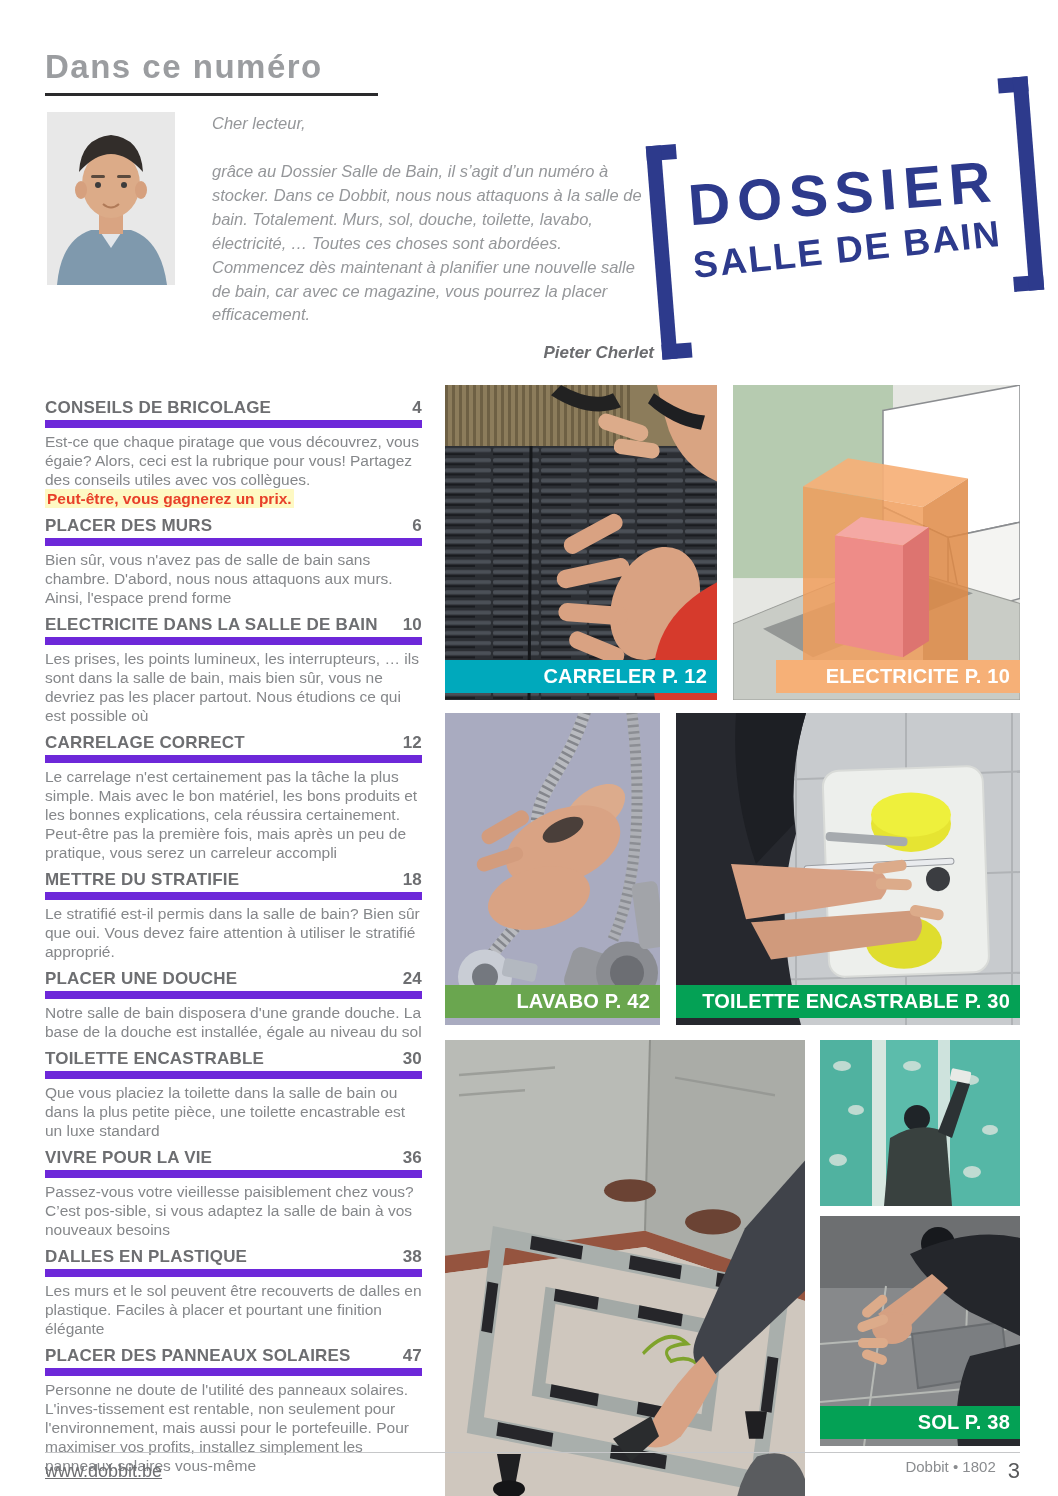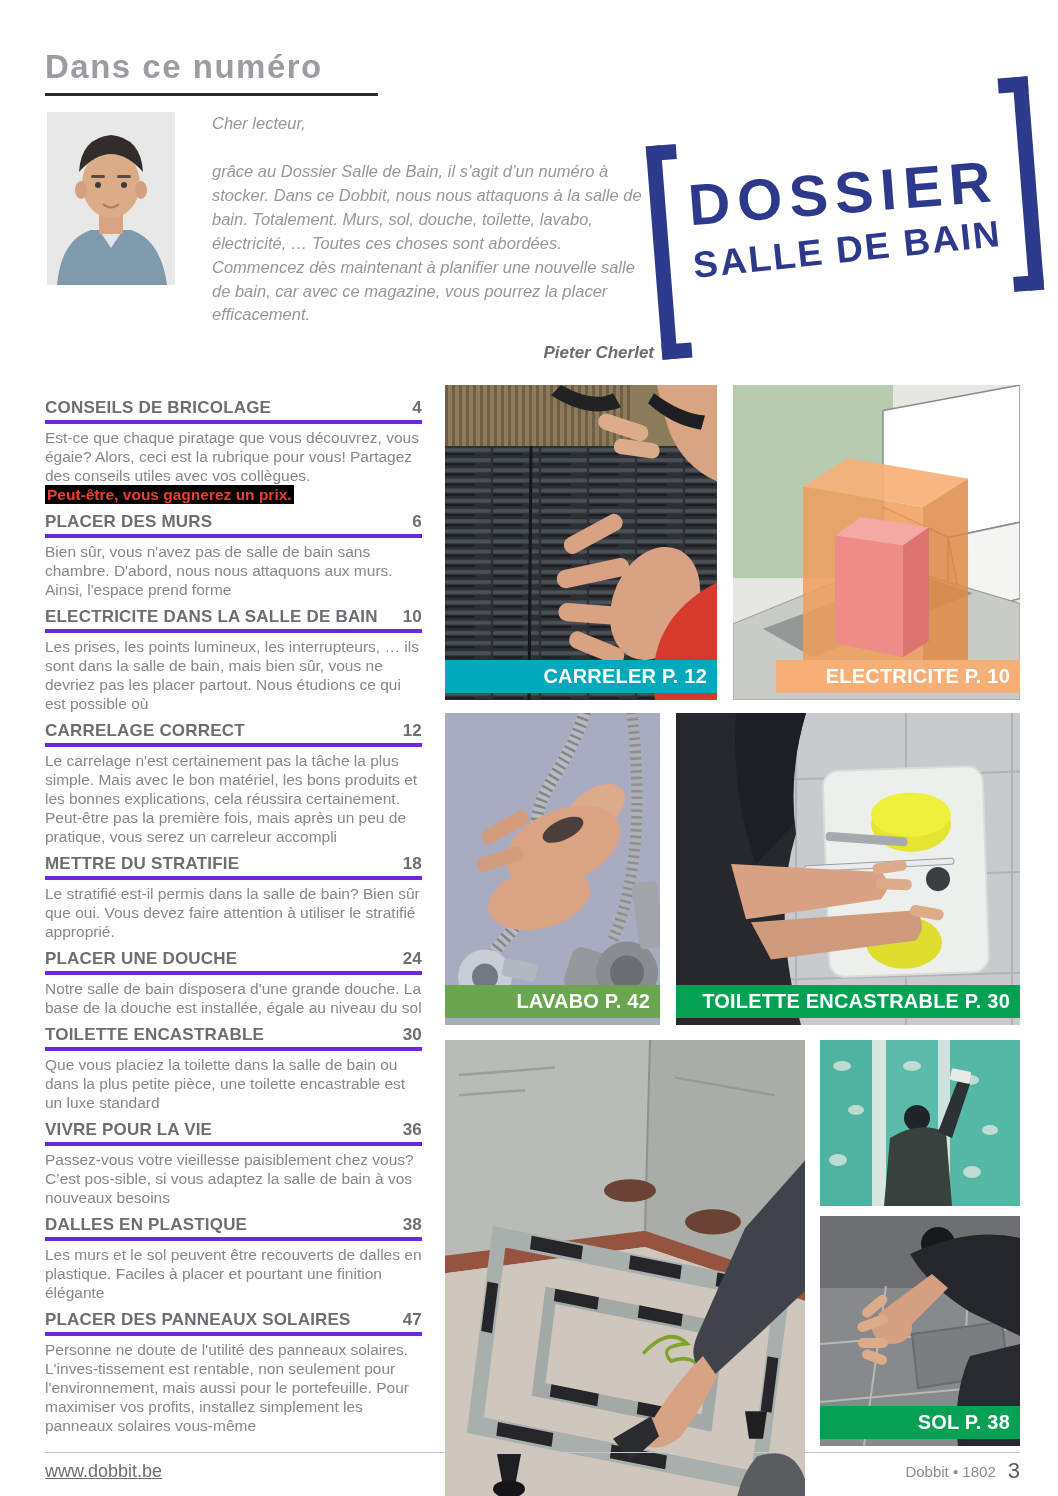--- a/index.html
+++ b/index.html
@@ -21,24 +21,24 @@
   .bracket{width:30px;height:214px;box-sizing:border-box;}
   .bracket.left{border:15px solid #2d3a8c;border-right:none;transform:translateY(20px);}
   .bracket.right{border:15px solid #2d3a8c;border-left:none;transform:translateY(-20px);}
   .badge-text{display:flex;flex-direction:column;align-items:center;}
   .badge-line1{font-size:58px;font-weight:bold;letter-spacing:7px;line-height:.95;}
   .badge-line2{font-size:37px;font-weight:bold;letter-spacing:2px;margin-top:8px;transform:rotate(-1.5deg);}
   
   .toc{position:absolute;left:45px;top:398px;width:377px;}
   .toc-entry{margin-bottom:8px;}
   .toc-head{display:flex;justify-content:space-between;align-items:flex-end;
-        border-bottom:4px solid #6d28d9;padding-bottom:2px;margin-bottom:4px;
+        border-bottom:8px solid #6d28d9;padding-bottom:2px;margin-bottom:4px;
         color:#6d6e71;font-weight:bold;font-size:17px;letter-spacing:.2px;}
   .toc-desc{color:#85878a;font-size:15.5px;line-height:19px;margin:0;}
-  .toc-highlight{display:inline-block;background:#000000;color:#e8402a;font-weight:bold;
+  .toc-highlight{display:inline-block;background:#fef9c3;color:#e8402a;font-weight:bold;
         font-size:15.5px;line-height:19px;padding:0 2px;}
   
   .fig{position:absolute;overflow:hidden;}
   .fig svg{display:block;width:100%;height:100%;}
   .cap{position:absolute;bottom:7px;height:33px;display:flex;align-items:center;justify-content:flex-end;
         padding:13px 10px;color:#fff;font-weight:bold;font-size:20px;letter-spacing:.2px;box-sizing:border-box;}
   .cap.full{left:0;right:0;}
   .cap.teal{background:#00a9bc;}
   .cap.orange{background:#f6b077;}
   .cap.green-light{background:#6aa64f;}
@@ -48,21 +48,21 @@
   #fig-lavabo{left:445px;top:713px;width:215px;height:312px;}
   #fig-toilette{left:676px;top:713px;width:344px;height:312px;}
   #fig-douche{left:445px;top:1040px;width:360px;height:508px;}
   #fig-murs{left:820px;top:1040px;width:200px;height:166px;}
   #fig-sol{left:820px;top:1216px;width:200px;height:230px;}
   #cap-electricite{width:244px;right:0;}
   #cap-douche{width:296px;right:0;}
   
   .footer-rule{position:absolute;left:45px;right:38px;top:1452px;border-top:1px solid #c6c7c9;}
   .footer-site{position:absolute;left:45px;top:1461px;font-size:18px;color:#6d6e71;text-decoration:underline;}
-  .footer-right{position:absolute;right:38px;top:1458px;display:flex;align-items:center;gap:12px;}
+  .footer-right{position:absolute;right:38px;top:1458px;display:flex;align-items:flex-start;gap:12px;}
   .footer-issue{font-size:15px;color:#8a8c8f;}
   .footer-page{font-size:22px;color:#58595b;}
 </style>
 </head>
 <body>
 
 <div id="page">
 
   <h1 class="page-title">Dans ce numéro</h1>
 

